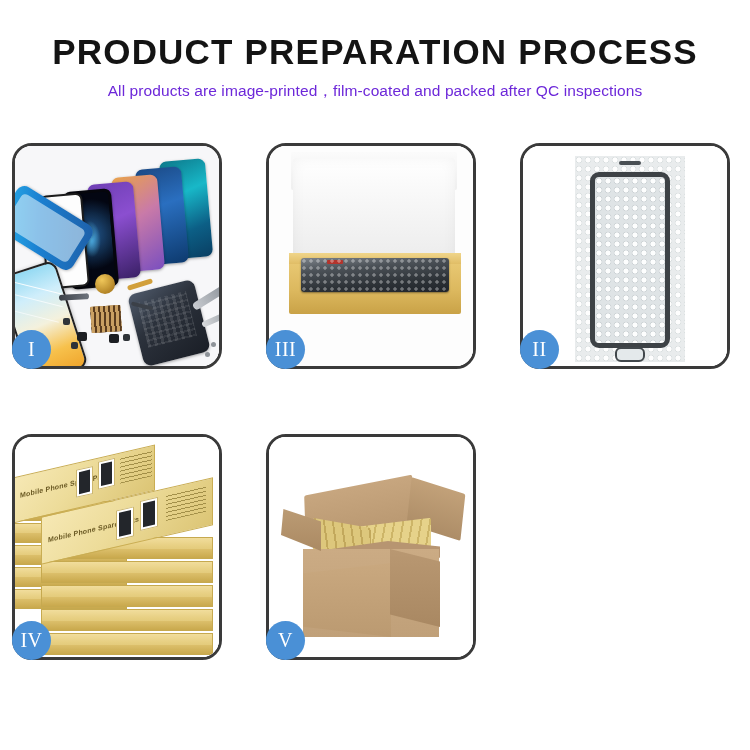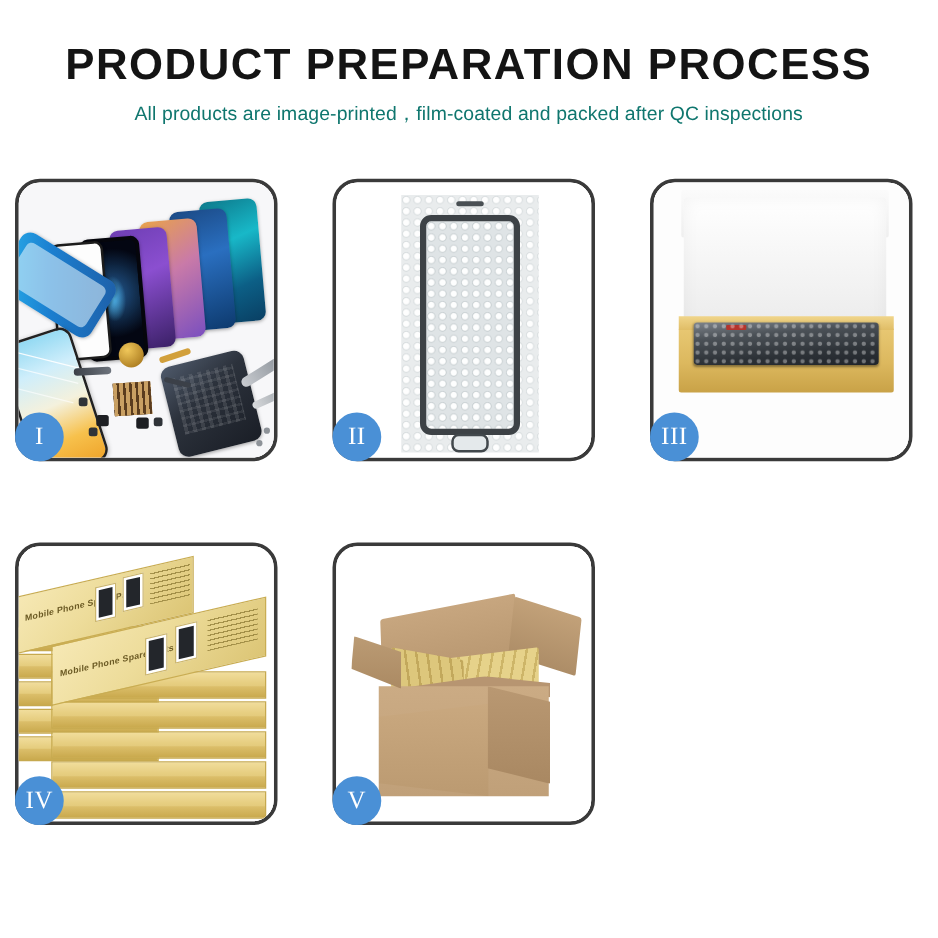--- a/index.html
+++ b/index.html
@@ -27,21 +27,21 @@
     letter-spacing: 1.2px;
     color: #141414;
     line-height: 1.05;
     margin: 0;
     white-space: nowrap;
   }
   .page-subtitle {
     font-family: "Liberation Sans", sans-serif;
     font-size: 15.5px;
     font-weight: 400;
-    color: #0f766e;
+    color: #6d28d9;
     margin: 10px 0 0 0;
     letter-spacing: 0.1px;
     white-space: nowrap;
   }
 
   
   .panel-grid {
     position: absolute;
     left: 12px;
     top: 143px;
@@ -428,43 +428,43 @@
 
       <div class="pt screw" style="left:190px; top:206px;"></div>
       <div class="tool"></div>
       <div class="tool2"></div>
     </div>
     <div class="badge">I</div>
   </div>
 
   <div class="panel">
     <div class="panel-inner">
-      <div class="p2-bg"></div>
-      <div class="bubble-sheet">
-        <div class="wrapped-screen">
-          <div class="ear"></div>
-          <div class="home-btn"></div>
-        </div>
-      </div>
-    </div>
-    <div class="badge">II</div>
-  </div>
-
-  <div class="panel">
-    <div class="panel-inner">
       <div class="p3-bg"></div>
       <div class="lid-flap"></div>
       <div class="foam-back"></div>
       <div class="box3-tray">
         <div class="box3-inner">
           <div class="box3-redmark"></div>
         </div>
       </div>
     </div>
     <div class="badge">III</div>
+  </div>
+
+  <div class="panel">
+    <div class="panel-inner">
+      <div class="p2-bg"></div>
+      <div class="bubble-sheet">
+        <div class="wrapped-screen">
+          <div class="ear"></div>
+          <div class="home-btn"></div>
+        </div>
+      </div>
+    </div>
+    <div class="badge">II</div>
   </div>
 
   <div class="panel">
     <div class="panel-inner">
       <div class="p4-bg"></div>
       <div class="stack">
 
         <div class="ybox" style="left:-6px; top:64px; width:118px; height:20px;">
             <div class="side"></div>
           </div>

